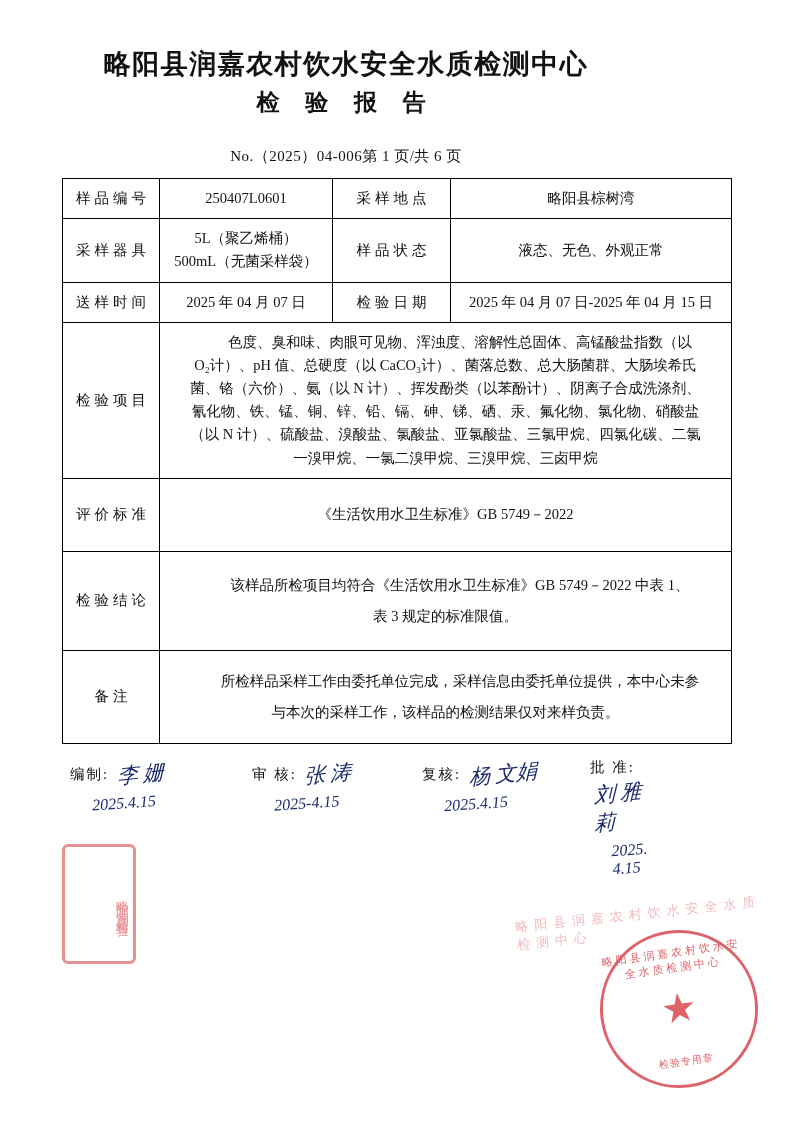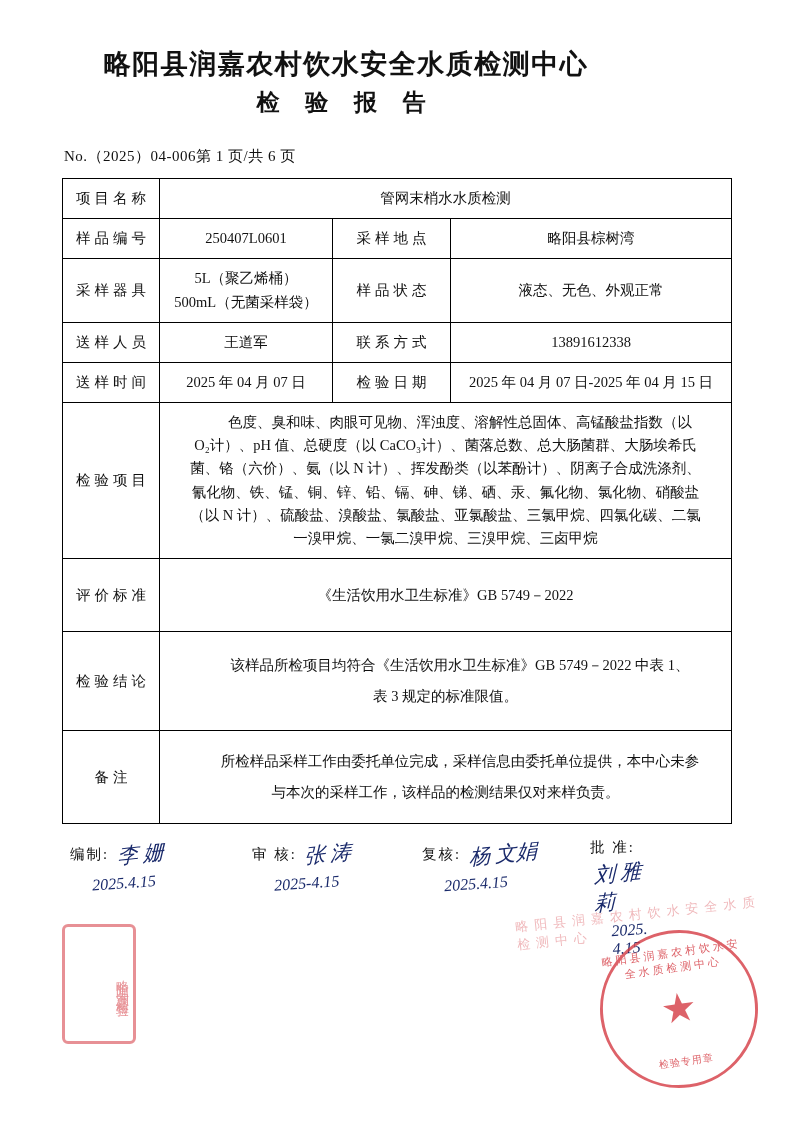--- a/index.html
+++ b/index.html
@@ -34,21 +34,21 @@
   }
   .title-sub {
     font-size: 23px;
     font-weight: bold;
     letter-spacing: 10px;
     line-height: 1.5;
     margin-top: 4px;
   }
   .meta-row {
     display: flex;
-    justify-content: flex-start;
+    justify-content: center;
     align-items: baseline;
     font-size: 15px;
     margin-top: 26px;
     padding: 0 2px;
   }
   .meta-left { letter-spacing: 0.5px; }
   .meta-right { letter-spacing: 0.5px; }
 
   table.report {
     width: 100%;
@@ -224,43 +224,33 @@
 
   <table class="report">
     <colgroup>
       <col class="c1">
         <col class="c2">
         <col class="c3">
         <col class="c4">
     </colgroup>
     <tbody>
       <tr>
-        <td class="label">项目名称</td>
-        <td colspan="3">管网末梢水水质检测</td>
-      </tr>
-      <tr>
         <td class="label">样品编号</td>
         <td>250407L0601</td>
         <td class="label">采样地点</td>
         <td>略阳县棕树湾</td>
       </tr>
       <tr>
         <td class="label">采样器具</td>
         <td class="cell-multiline">
           <div>5L（聚乙烯桶）</div>
           <div>500mL（无菌采样袋）</div>
         </td>
         <td class="label">样品状态</td>
         <td>液态、无色、外观正常</td>
-      </tr>
-      <tr>
-        <td class="label">送样人员</td>
-        <td>王道军</td>
-        <td class="label">联系方式</td>
-        <td>13891612338</td>
       </tr>
       <tr>
         <td class="label">送样时间</td>
         <td>2025 年 04 月 07 日</td>
         <td class="label">检验日期</td>
         <td>2025 年 04 月 07 日-2025 年 04 月 15 日</td>
       </tr>
       <tr>
         <td class="label tall-label">检验项目</td>
         <td colspan="3" class="items-cell">

